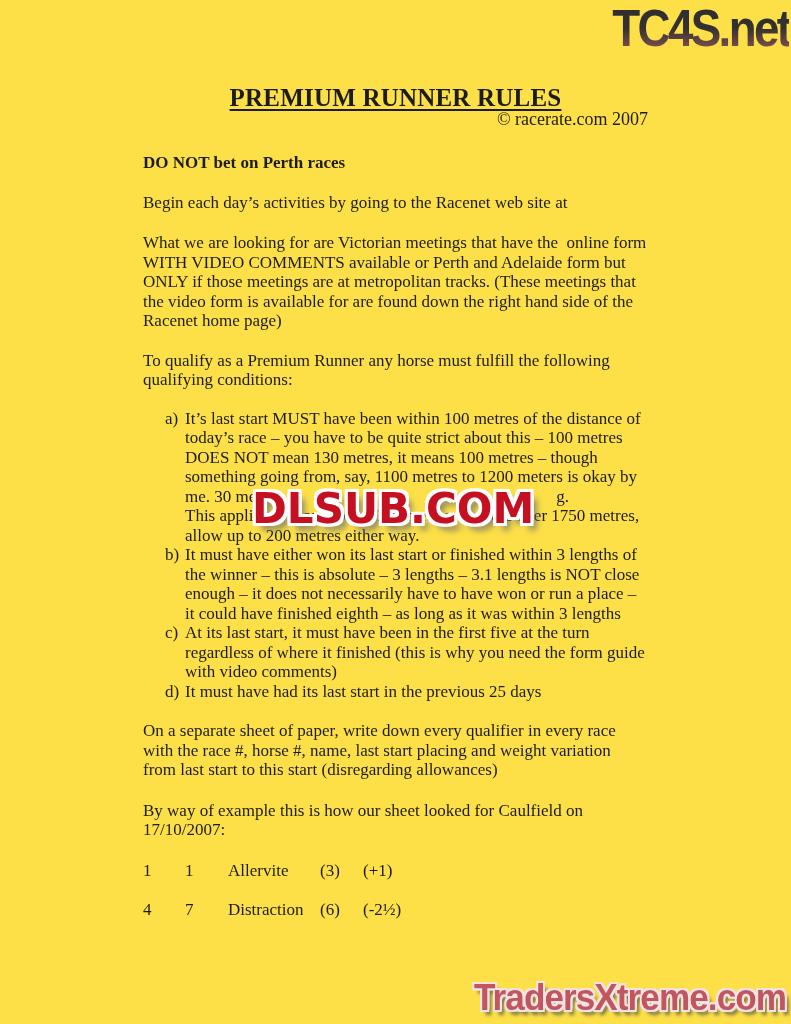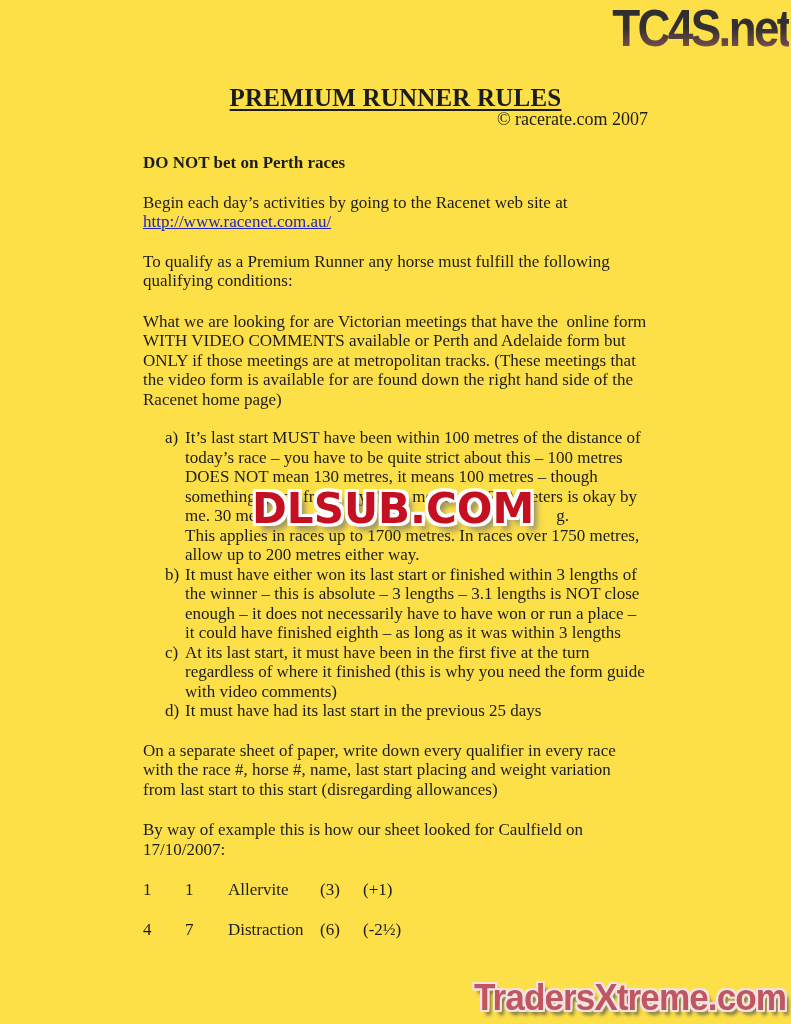--- a/index.html
+++ b/index.html
@@ -102,30 +102,30 @@
 
   <div class="wm-tc4s">TC4S.net</div>
 
   <div class="content">
 
     <h1 class="doc-title">PREMIUM RUNNER RULES</h1>
     <div class="copyright">© racerate.com 2007</div>
 
     <p class="para warning">DO NOT bet on Perth races</p>
 
-    <p class="para intro"><span>Begin each day’s activities by going to the Racenet web site at</span><br><a class="racenet">http://www.racenet.com.au/</a></p>
-
-    <p class="para para-qualify">To qualify as a Premium Runner any horse must fulfill the following
-qualifying conditions:</p>
+    <p class="para intro"><span>Begin each day’s activities by going to the Racenet web site at</span><br></p>
 
     <p class="para para-looking">What we are looking for are Victorian meetings that have the  online form
 WITH VIDEO COMMENTS available or Perth and Adelaide form but
 ONLY if those meetings are at metropolitan tracks. (These meetings that
 the video form is available for are found down the right hand side of the
 Racenet home page)</p>
+
+    <p class="para para-qualify">To qualify as a Premium Runner any horse must fulfill the following
+qualifying conditions:</p>
 
     <div class="rules">
 
       <div class="rule">
         <span class="marker">a)</span>
         <div class="rule-body">
           <div class="pre">It’s last start MUST have been within 100 metres of the distance of
 today’s race – you have to be quite strict about this – 100 metres
 DOES NOT mean 130 metres, it means 100 metres – though
 something going from, say, 1100 metres to 1200 meters is okay by</div>

